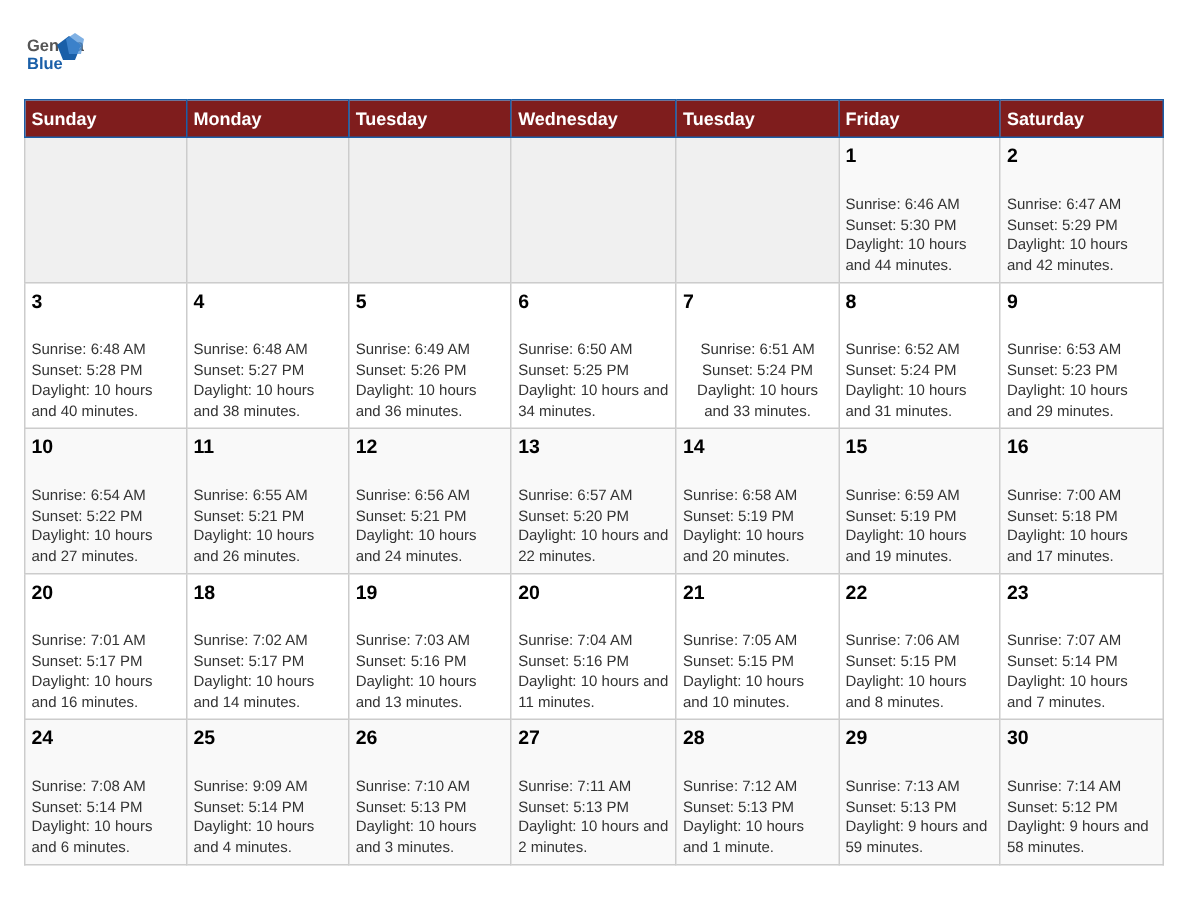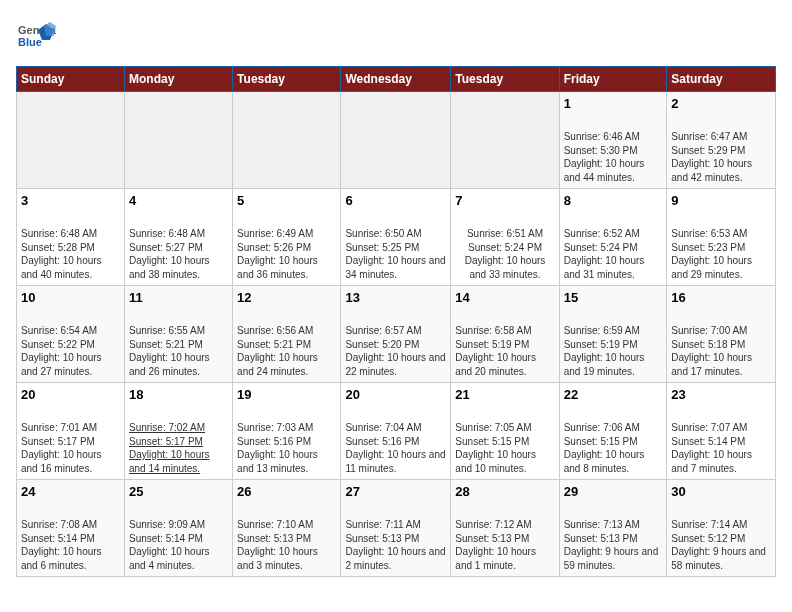--- a/index.html
+++ b/index.html
@@ -227,21 +227,21 @@
       </tr>
       <tr>
         <td>
           <span class="day-num">20</span>
           <div class="day-info" style="white-space: pre-line;">Sunrise: 7:01 AM
 Sunset: 5:17 PM
 Daylight: 10 hours and 16 minutes.</div>
         </td>
         <td>
           <span class="day-num">18</span>
-          <div class="day-info" style="white-space: pre-line; text-decoration: underline;">Sunrise: 7:02 AM
+          <div class="day-info" style="white-space: pre-line;">Sunrise: 7:02 AM
 Sunset: 5:17 PM
 Daylight: 10 hours and 14 minutes.</div>
         </td>
         <td>
           <span class="day-num">19</span>
           <div class="day-info" style="white-space: pre-line;">Sunrise: 7:03 AM
 Sunset: 5:16 PM
 Daylight: 10 hours and 13 minutes.</div>
         </td>
         <td>

